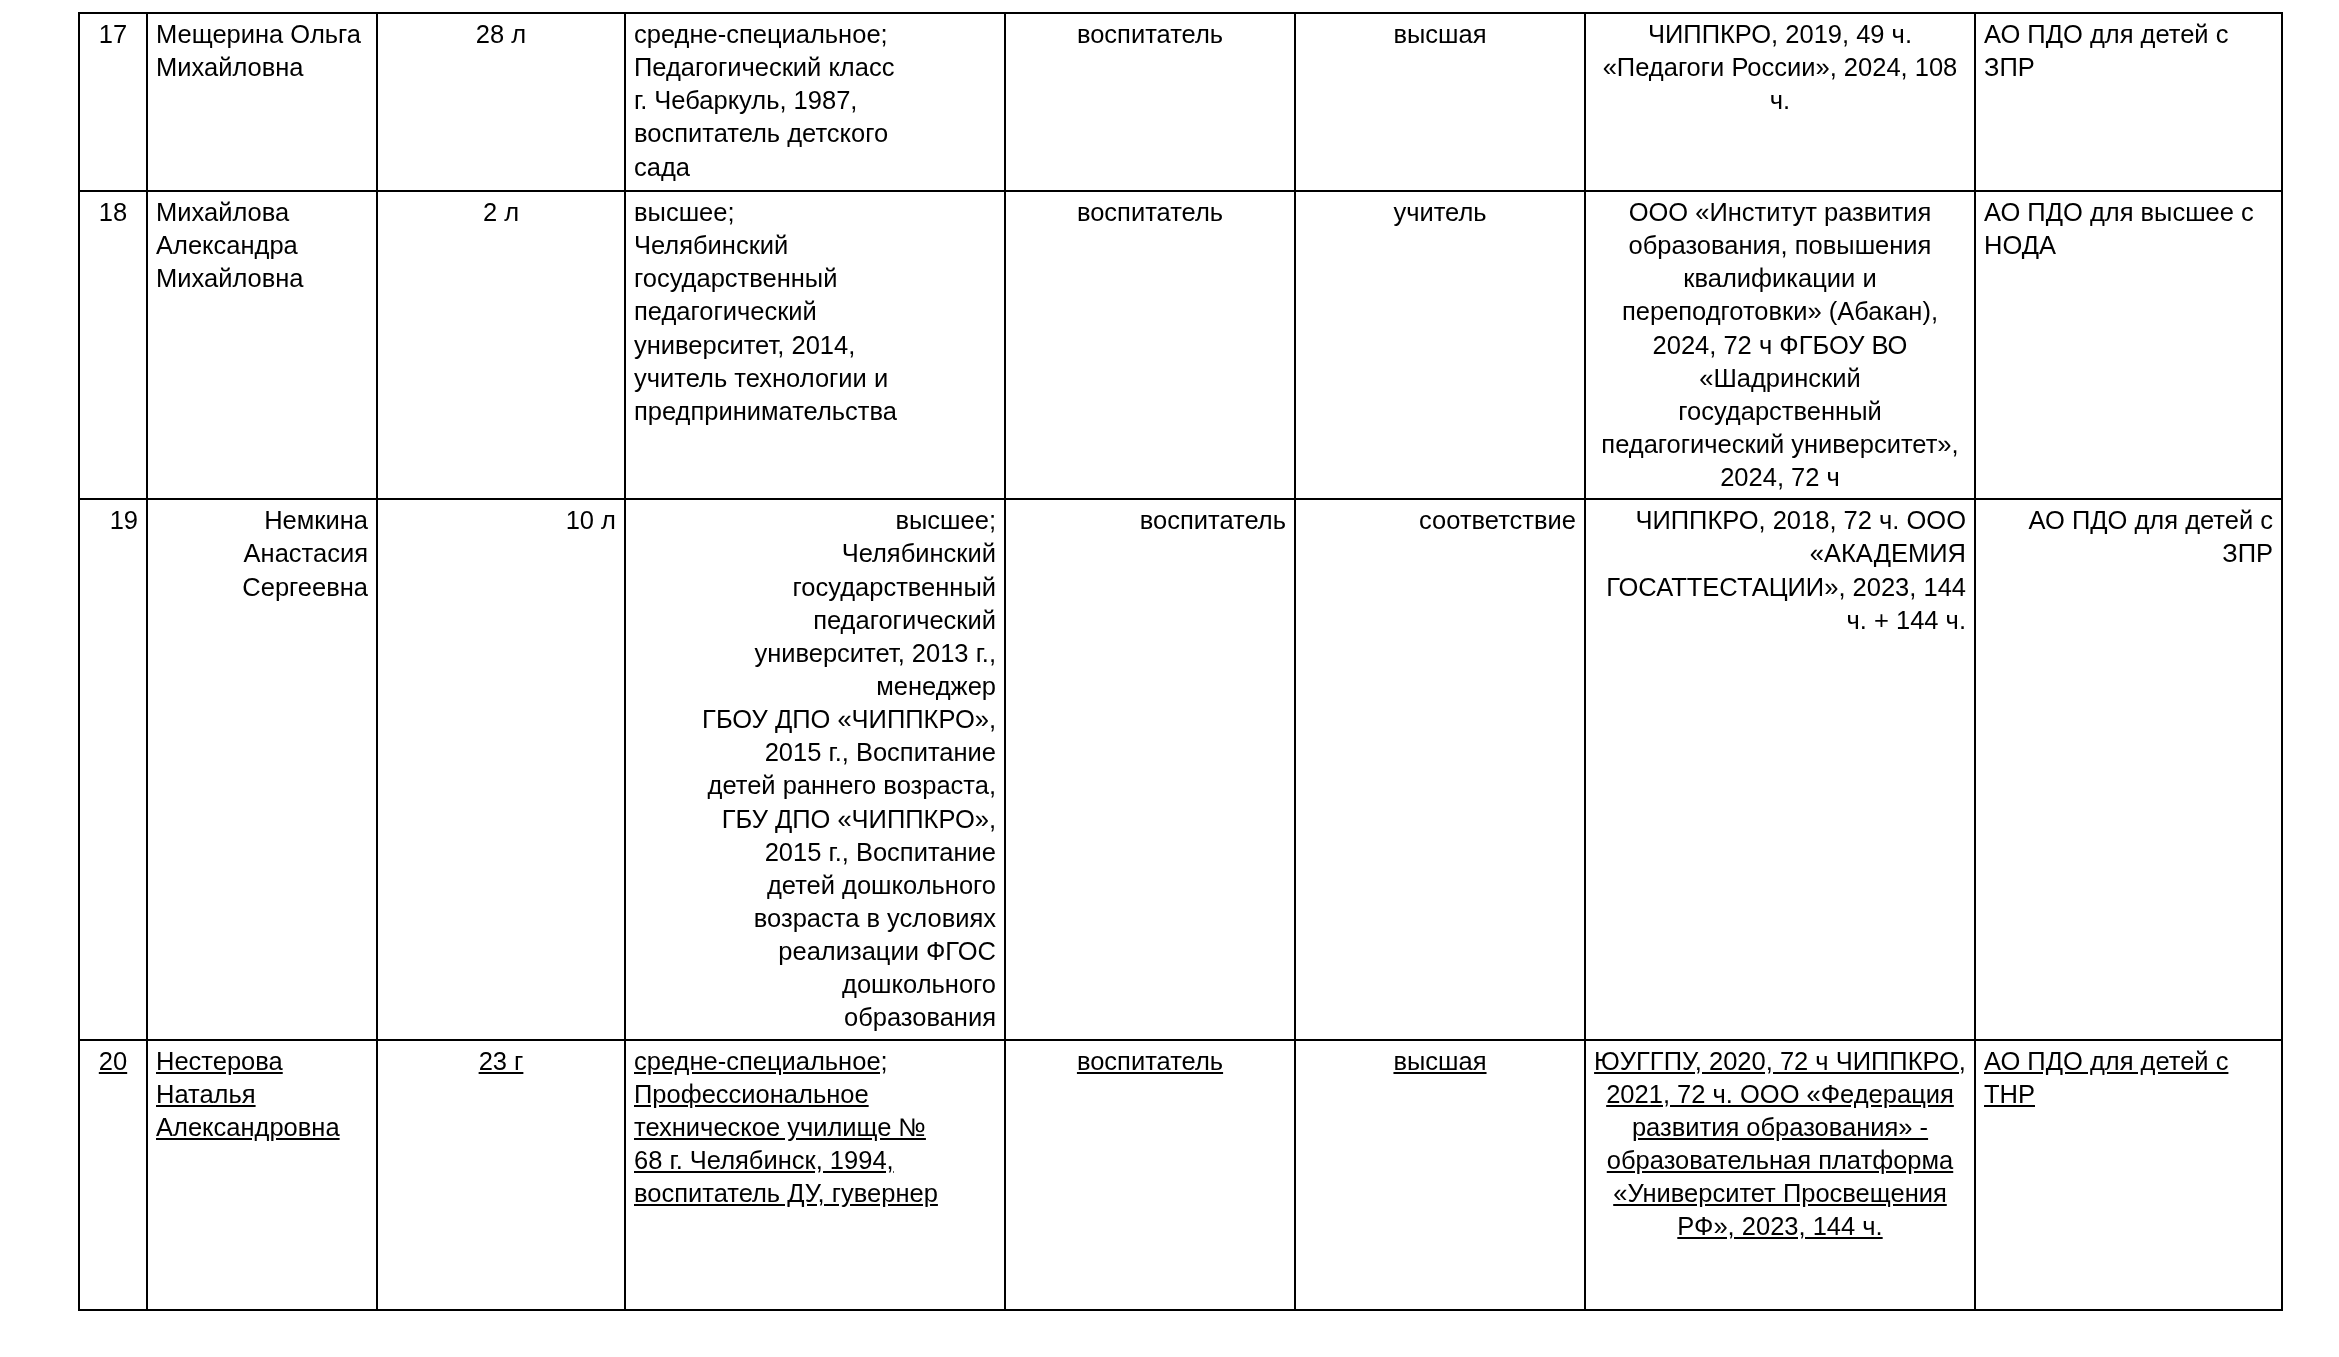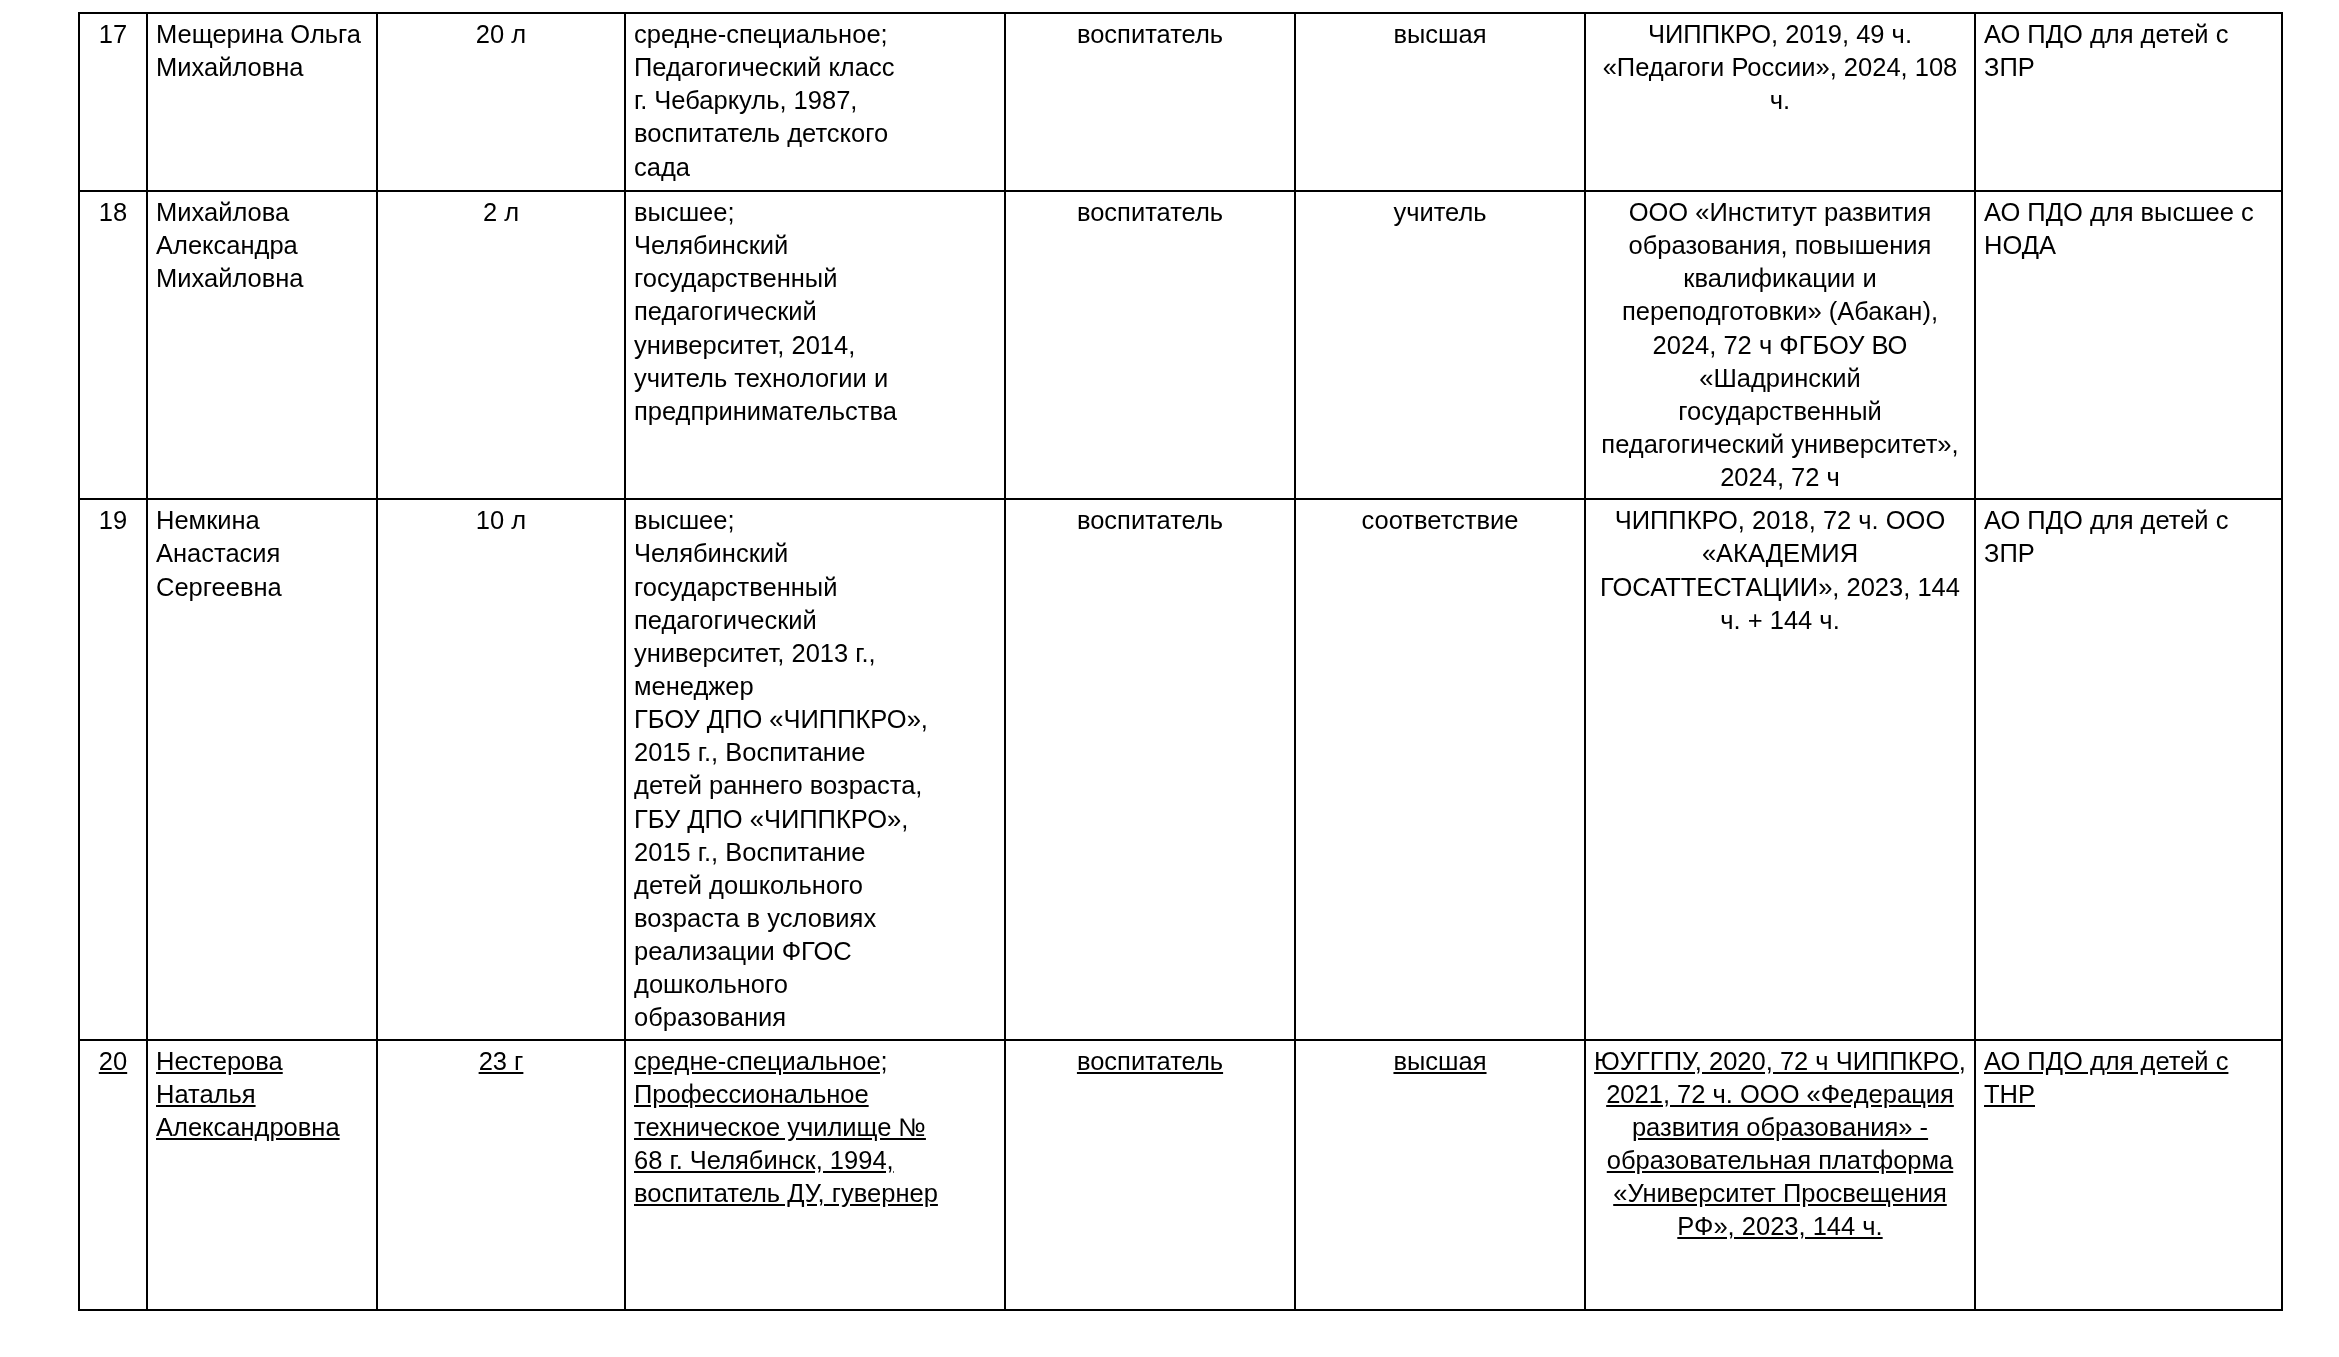--- a/index.html
+++ b/index.html
@@ -44,21 +44,21 @@
   col.c-prog  { width: 307px; }
 
   .ctr { text-align: center; }
   .lft { text-align: left; }
   .ital { }
   .cell-lines > div { white-space: pre-wrap; }
 
   
   tr.r17 td { height: 168px; }
   tr.r18 td { height: 250px; }
-  tr.r19 td { height: 420px; }
+  tr.r19 td { height: 420px; text-align: right; }
   tr.r20 td { height: 260px; text-decoration: underline; }
 </style>
 </head>
 <body>
 
 <div class="page">
   <table class="staff-table">
     <colgroup>
       <col class="c-num">
         <col class="c-name">
@@ -68,21 +68,21 @@
         <col class="c-cat">
         <col class="c-crs">
         <col class="c-prog">
     </colgroup>
     <tbody>
       <tr class="r17">
         <td class="ctr">17</td>
         <td class="lft cell-lines">Мещерина
 Ольга
 Михайловна</td>
-        <td class="ctr">20 л</td>
+        <td class="ctr">28 л</td>
         <td class="lft cell-lines">
           <div>средне-специальное;
 Педагогический класс
 г. Чебаркуль, 1987,
 воспитатель детского
 сада</div>
           <div class="ital"></div>
         </td>
         <td class="ctr">воспитатель</td>
         <td class="ctr">высшая</td>

